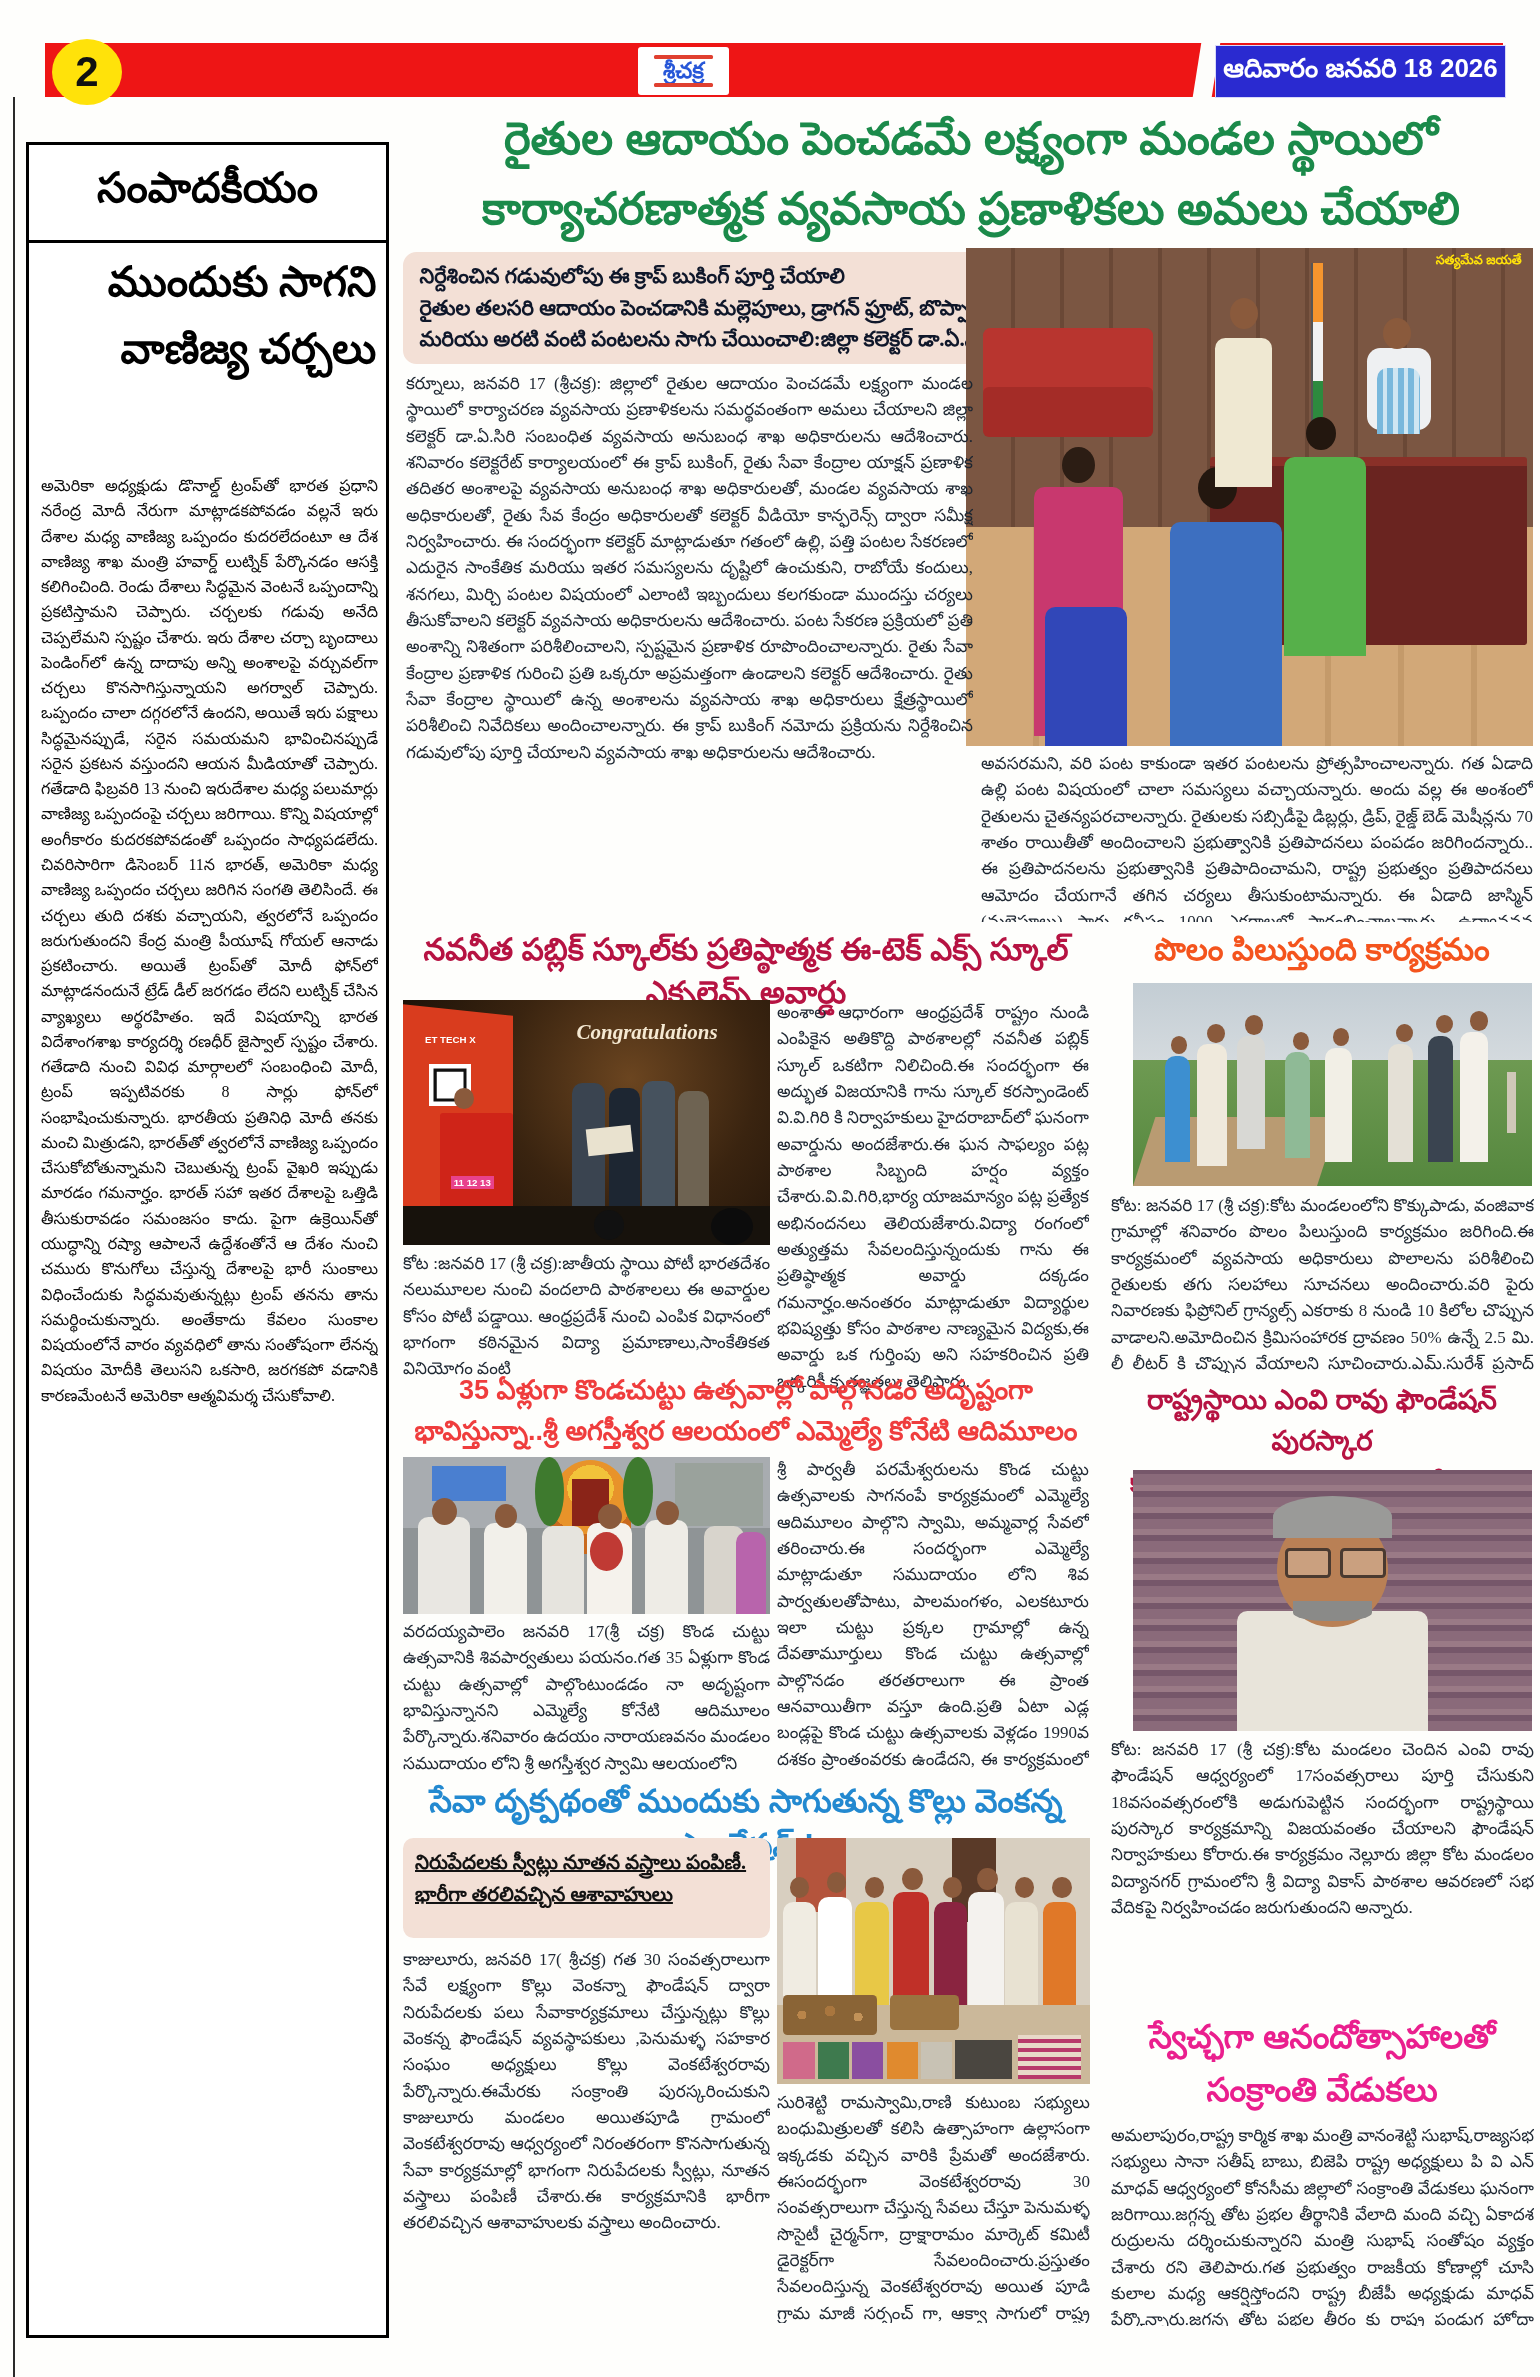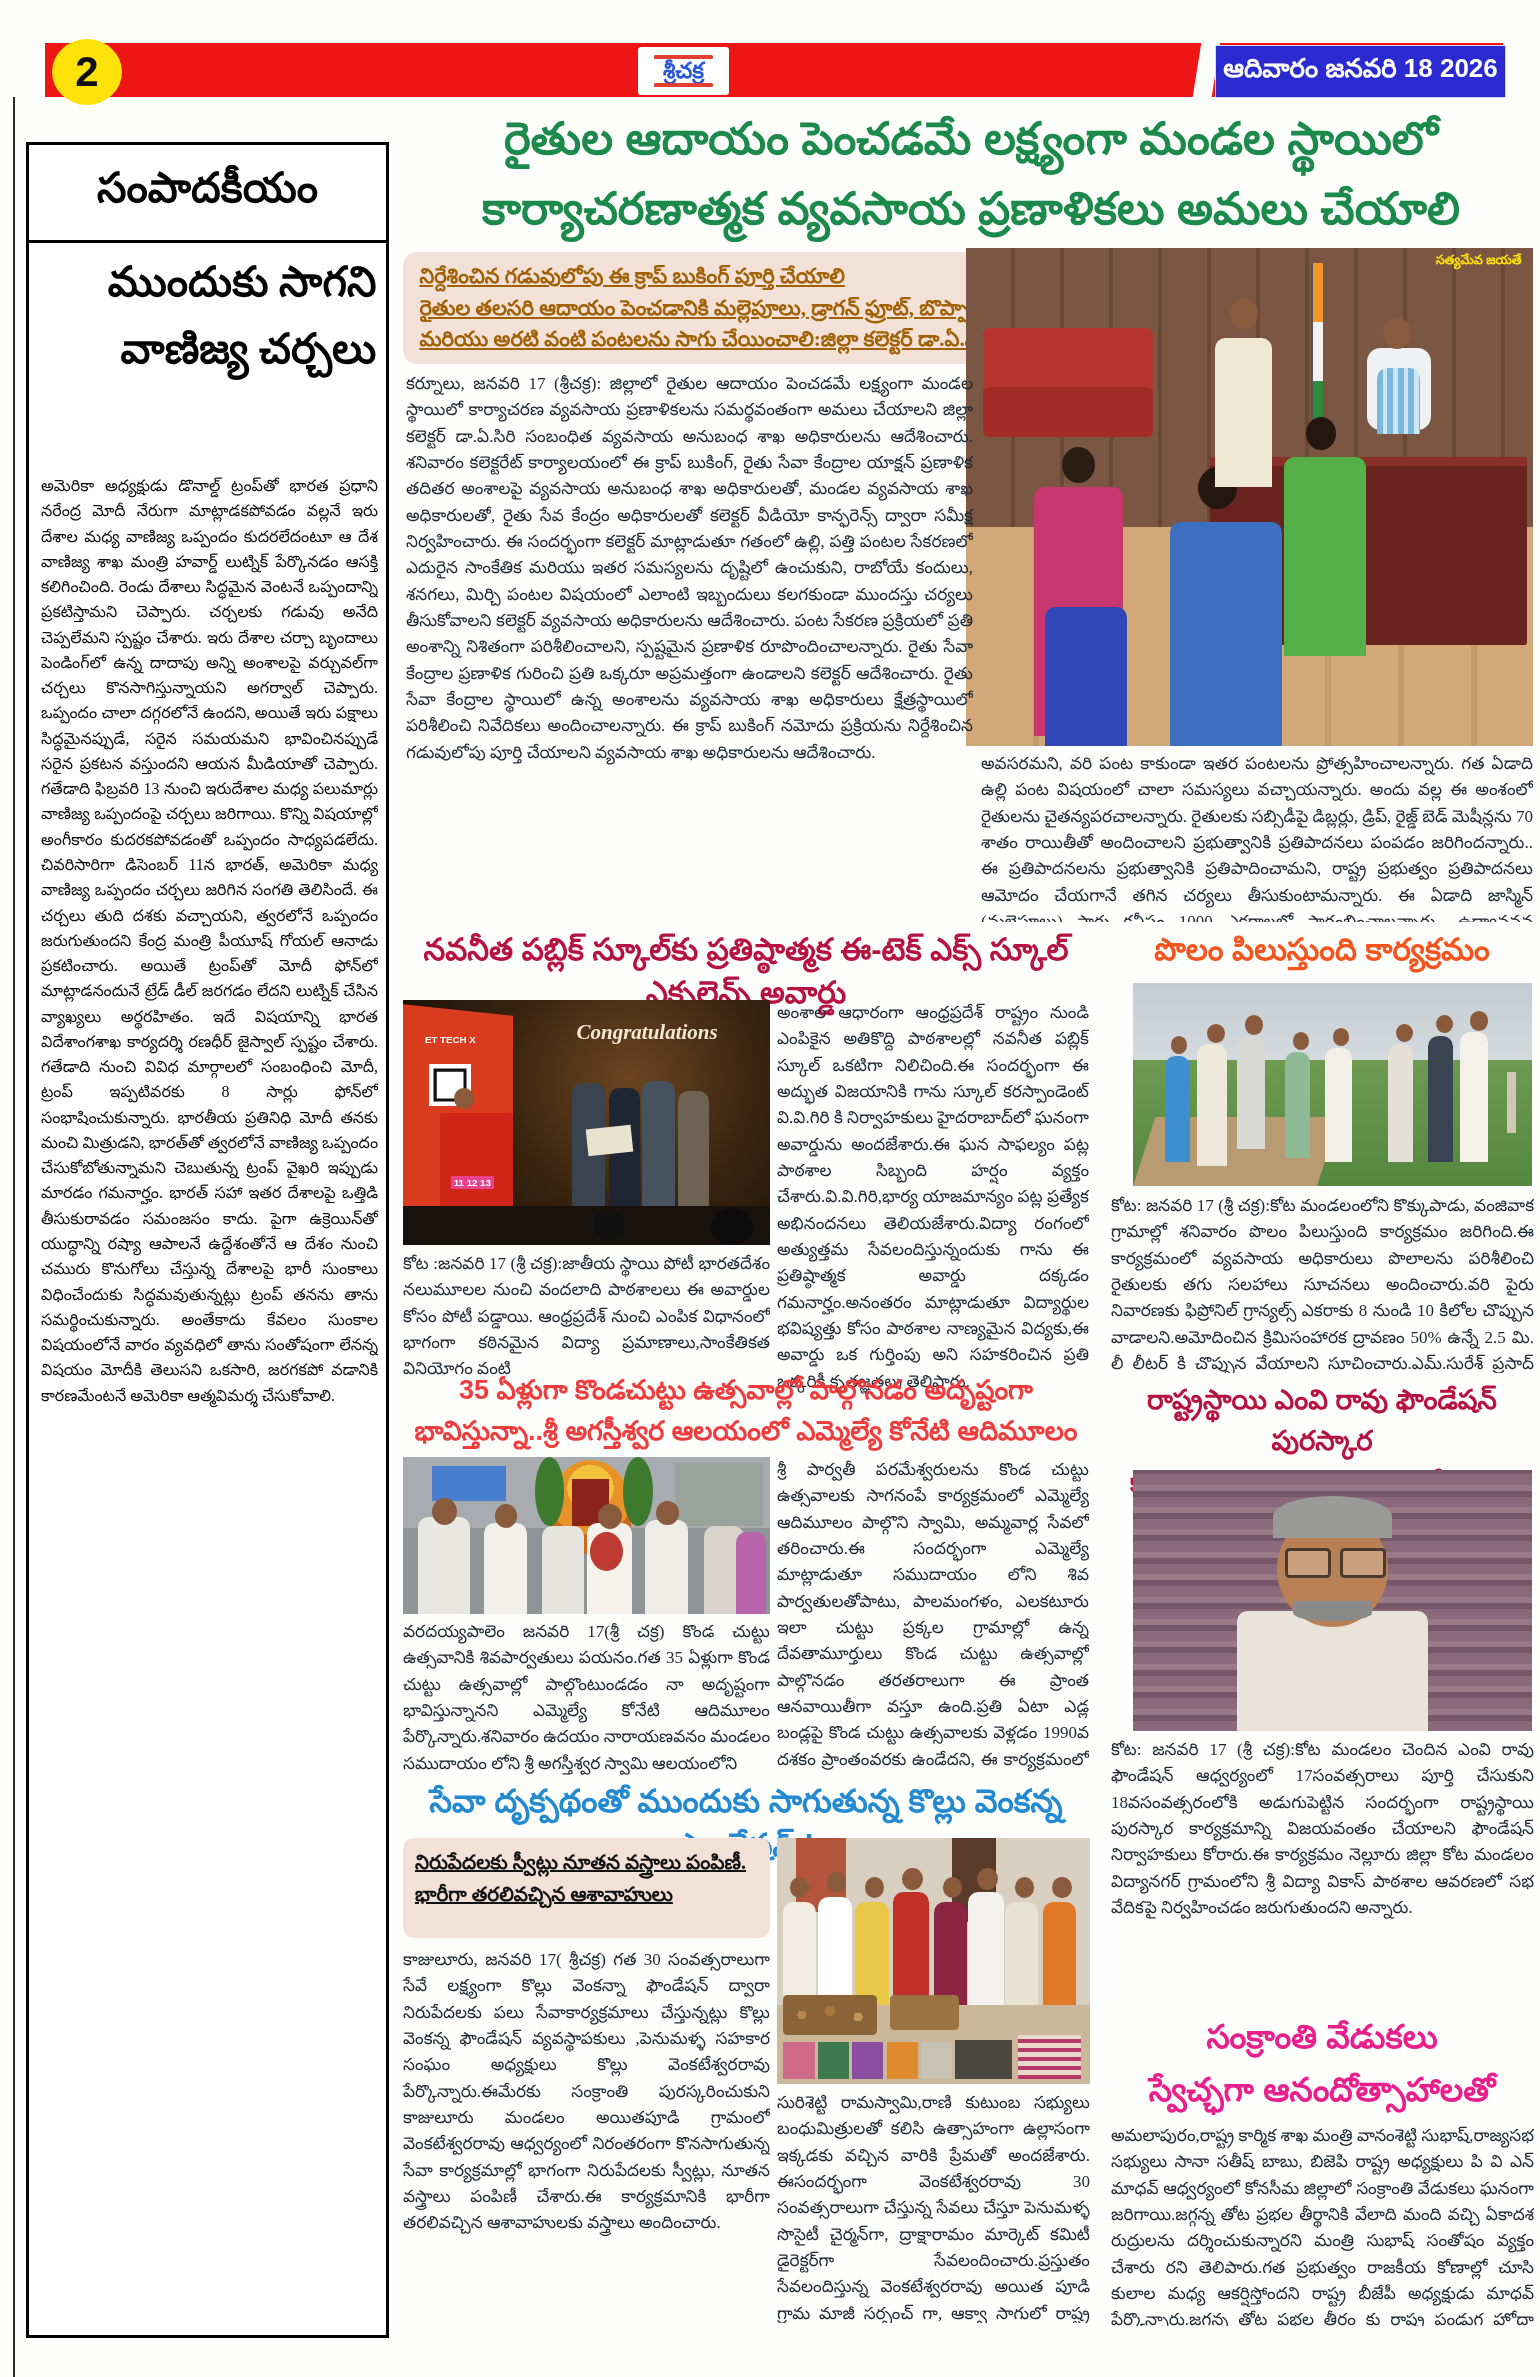--- a/index.html
+++ b/index.html
@@ -27,21 +27,21 @@
             display:flex;align-items:center;justify-content:center;font-weight:700;font-size:42px;color:#000;}
   .edheadline{position:absolute;left:10.4px;top:104px;width:337px;font-weight:800;font-size:42px;
               line-height:1.6;color:#000;text-align:right;}
   .edbody{position:absolute;left:12px;top:328px;width:337px;height:1849px;font-size:16px;
           line-height:1.58;text-align:justify;color:#0c0c0c;overflow:hidden;}
   
   .leadh{left:406px;top:104px;width:1130px;text-align:center;color:#1b8a4a;font-weight:800;
          font-size:45px;line-height:1.55;font-family:"Liberation Sans",sans-serif;}
   .leadbox{left:403px;top:252px;width:662px;height:112px;background:#f3e0d6;border-radius:13.4px;
            padding:9px 16.4px;box-sizing:border-box;}
-  .leadbox div{font-weight:700;font-size:21px;line-height:1.5;text-decoration:underline;color:#a16207;}
+  .leadbox div{font-weight:700;font-size:21px;line-height:1.5;color:#0f172a;}
   .body-txt{font-size:17px;line-height:1.55;text-align:justify;color:#1d2631;overflow:hidden;}
   .lead-body{left:406px;top:371px;width:567px;height:553px;}
   .lead-body2{left:981px;top:751px;width:552px;height:171px;}
   
   .hl{text-align:center;font-weight:800;font-family:"Liberation Sans",sans-serif;}
   .nav-hl{left:403px;top:932px;width:686px;color:#b61342;font-size:31px;}
   .kon-hl{left:403px;top:1370px;width:686px;color:#ef3d3d;font-size:27px;line-height:1.5;}
   .sev-hl{left:403px;top:1783px;width:686px;color:#2389d0;font-size:32px;}
   .pol-hl{left:1111px;top:932px;width:422px;color:#f4541d;font-size:31px;}
   .mvr-hl{left:1111px;top:1379px;width:422px;color:#b61342;font-size:27.6px;line-height:1.5;}
@@ -249,18 +249,18 @@
     <div class="pp" style="left:26%;bottom:0;width:48%;height:46%;background:#e8e4da;"></div>
     <div class="hd" style="left:36%;top:16%;width:28%;height:44%;background:#b98055;"></div>
     <div style="left:35%;top:10%;width:30%;height:16%;background:#9a9a98;border-radius:50% 50% 0 0;"></div>
     <div style="left:38%;top:30%;width:10%;height:9%;border:3px solid #4a3a30;border-radius:4.5px;background:rgba(255,255,255,.25);"></div>
     <div style="left:52%;top:30%;width:10%;height:9%;border:3px solid #4a3a30;border-radius:4.5px;background:rgba(255,255,255,.25);"></div>
     <div style="left:40%;top:50%;width:20%;height:8%;background:#8a8a88;border-radius:0 0 40% 40%;"></div>
   </div>
   <div class="abs cap mvr-body">కోట: జనవరి 17 (శ్రీ చక్ర):కోట మండలం చెందిన ఎంవి రావు ఫౌండేషన్ ఆధ్వర్యంలో 17సంవత్సరాలు పూర్తి చేసుకుని 18వసంవత్సరంలోకి అడుగుపెట్టిన సందర్భంగా రాష్ట్రస్థాయి పురస్కార కార్యక్రమాన్ని విజయవంతం చేయాలని ఫౌండేషన్ నిర్వాహకులు కోరారు.ఈ కార్యక్రమం నెల్లూరు జిల్లా కోట మండలం విద్యానగర్ గ్రామంలోని శ్రీ విద్యా వికాస్ పాఠశాల ఆవరణలో సభ వేదికపై నిర్వహించడం జరుగుతుందని అన్నారు.</div>
 
   <div class="abs hl san-hl">
+    <div>స్వేచ్ఛగా ఆనందోత్సాహాలతో</div>
     <div>సంక్రాంతి వేడుకలు</div>
-    <div>స్వేచ్ఛగా ఆనందోత్సాహాలతో</div>
   </div>
   <div class="abs cap san-body">అమలాపురం,రాష్ట్ర కార్మిక శాఖ మంత్రి వానంశెట్టి సుభాష్,రాజ్యసభ సభ్యులు సానా సతీష్ బాబు, బిజెపి రాష్ట్ర అధ్యక్షులు పి వి ఎన్ మాధవ్ ఆధ్వర్యంలో కోనసీమ జిల్లాలో సంక్రాంతి వేడుకలు ఘనంగా జరిగాయి.జగ్గన్న తోట ప్రభల తీర్థానికి వేలాది మంది వచ్చి ఏకాదశ రుద్రులను దర్శించుకున్నారని మంత్రి సుభాష్ సంతోషం వ్యక్తం చేశారు రని తెలిపారు.గత ప్రభుత్వం రాజకీయ కోణాల్లో చూసి కులాల మధ్య ఆకర్షిస్తోందని రాష్ట్ర బీజేపీ అధ్యక్షుడు మాధవ్ పేర్కొన్నారు.జగ్గన్న తోట ప్రభల తీర్థం కు రాష్ట్ర పండుగ హోదా ఇవ్వడంతో దీనికి మరింత ప్రాశస్త్యం లభిస్తుందని మాధవ్ సంతోషం వ్యక్తం చేశారు.</div>
 </div>
 
 
 </body></html>

